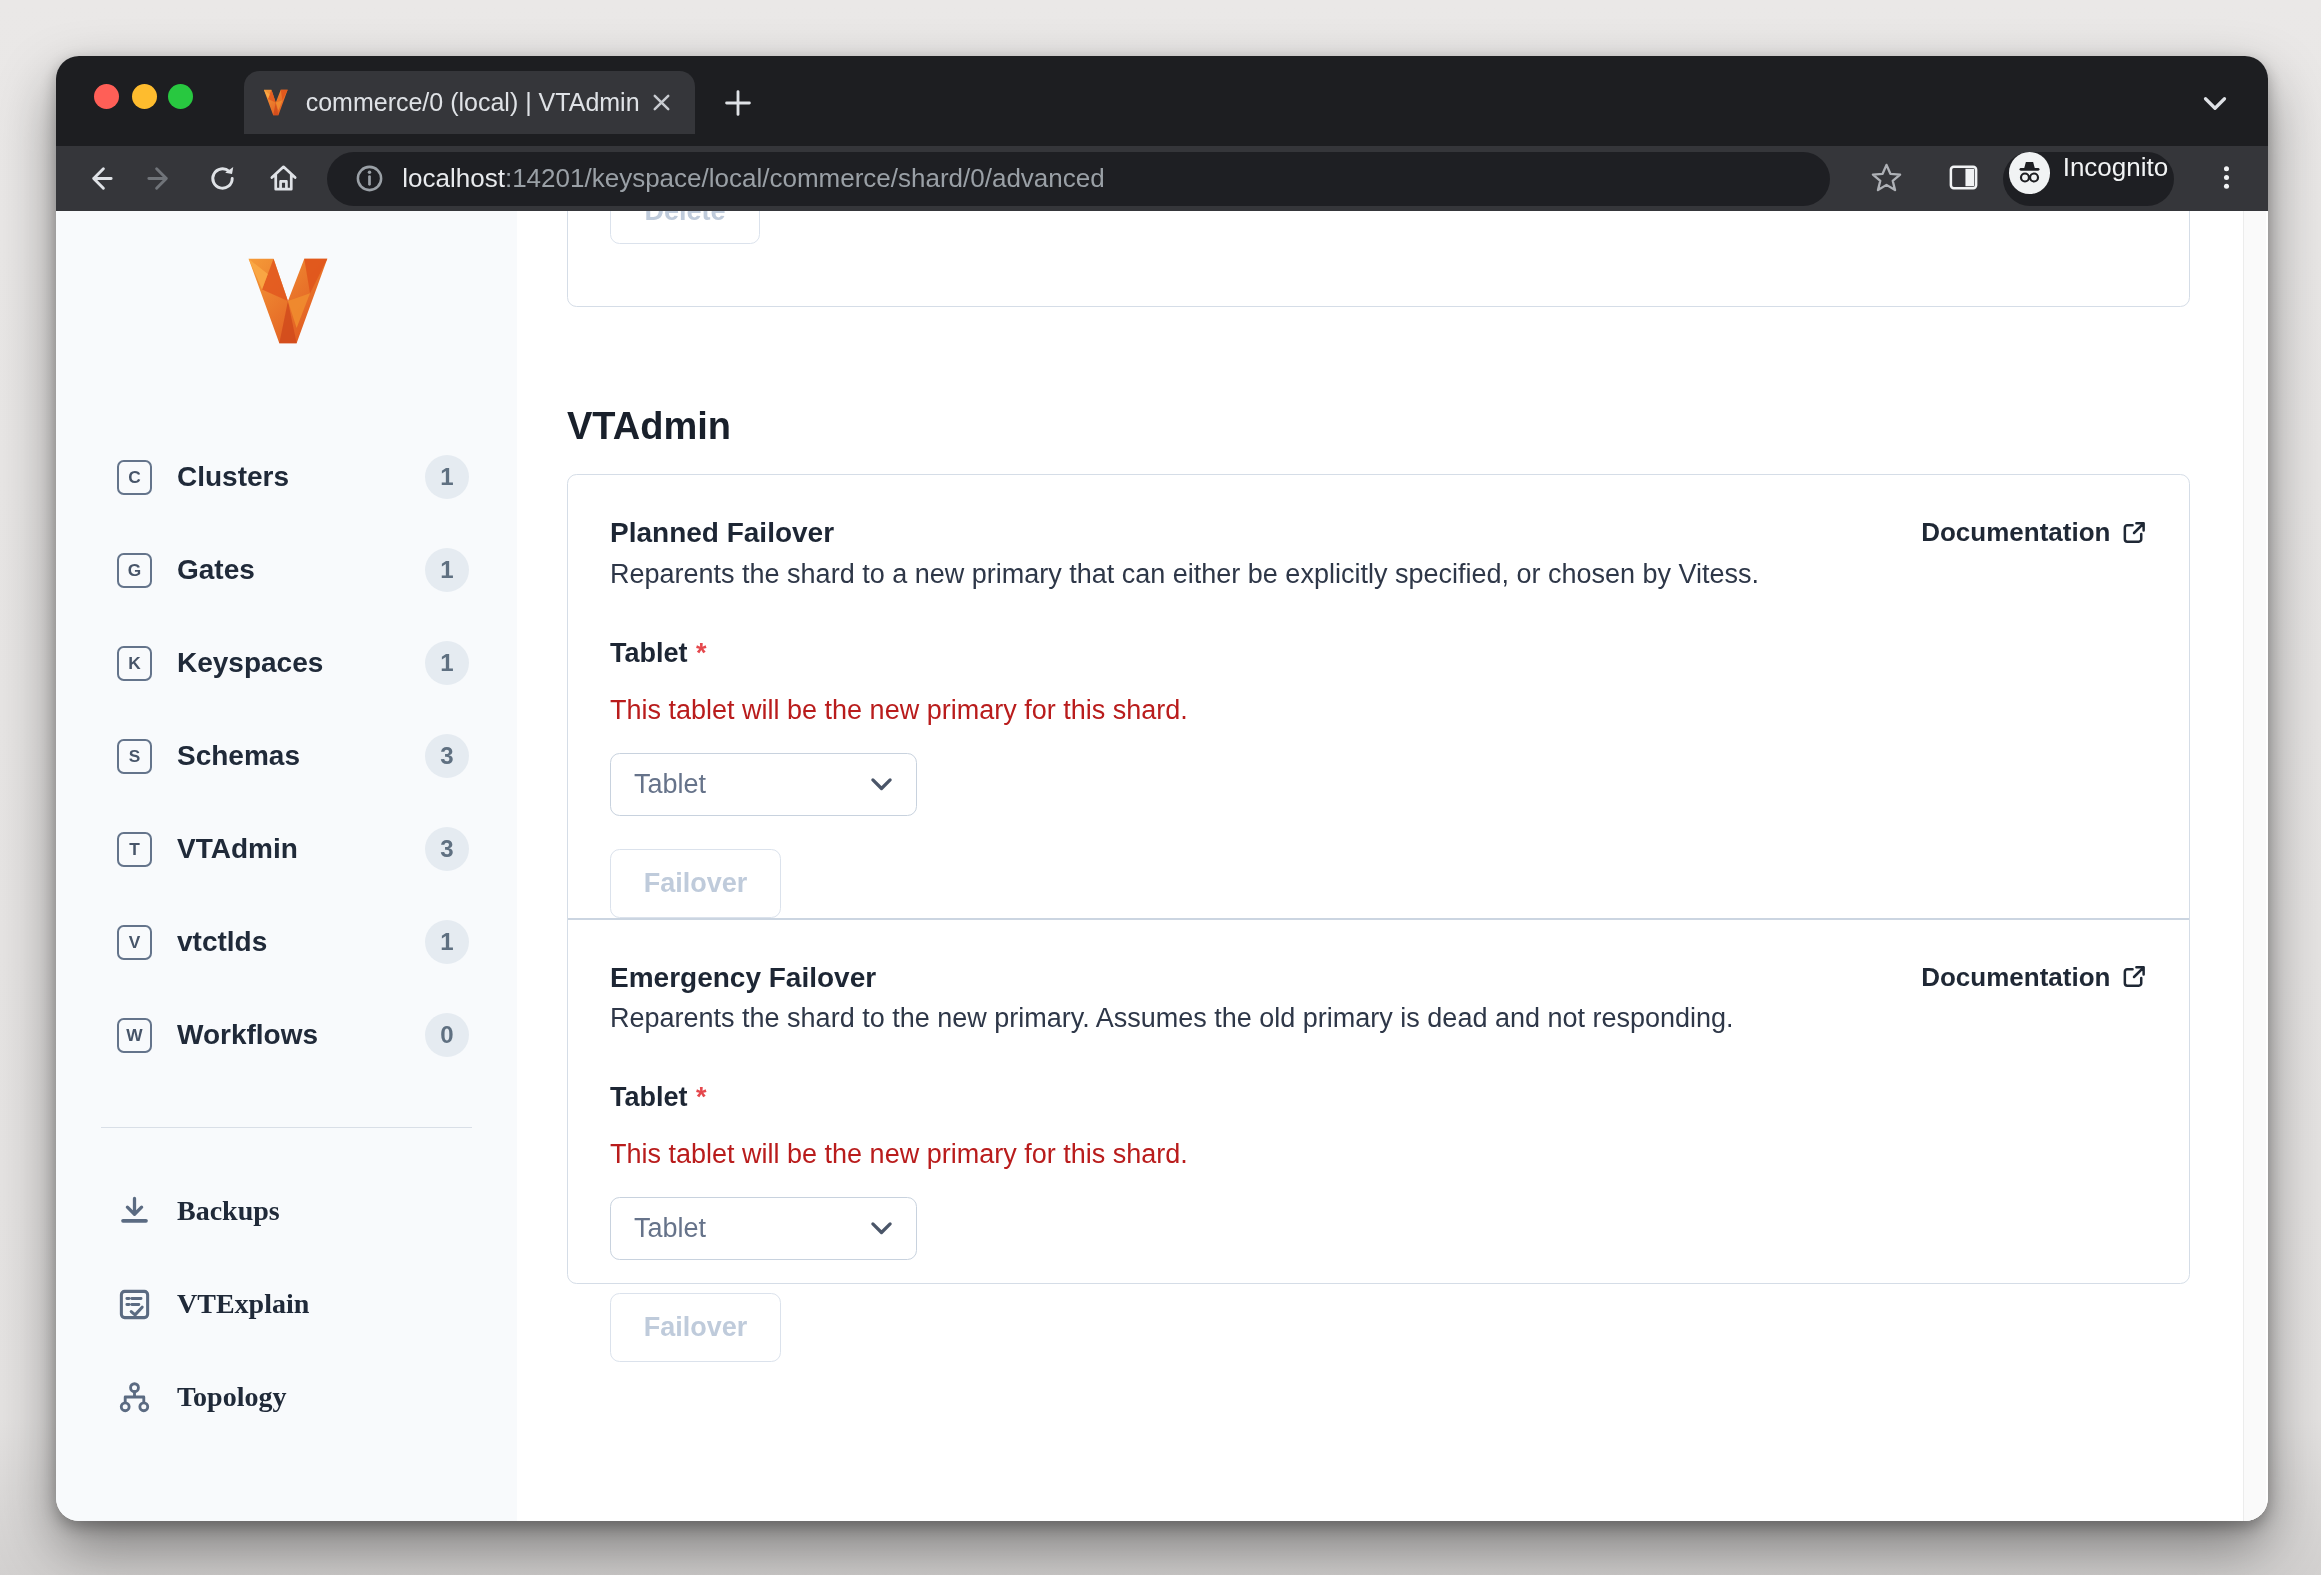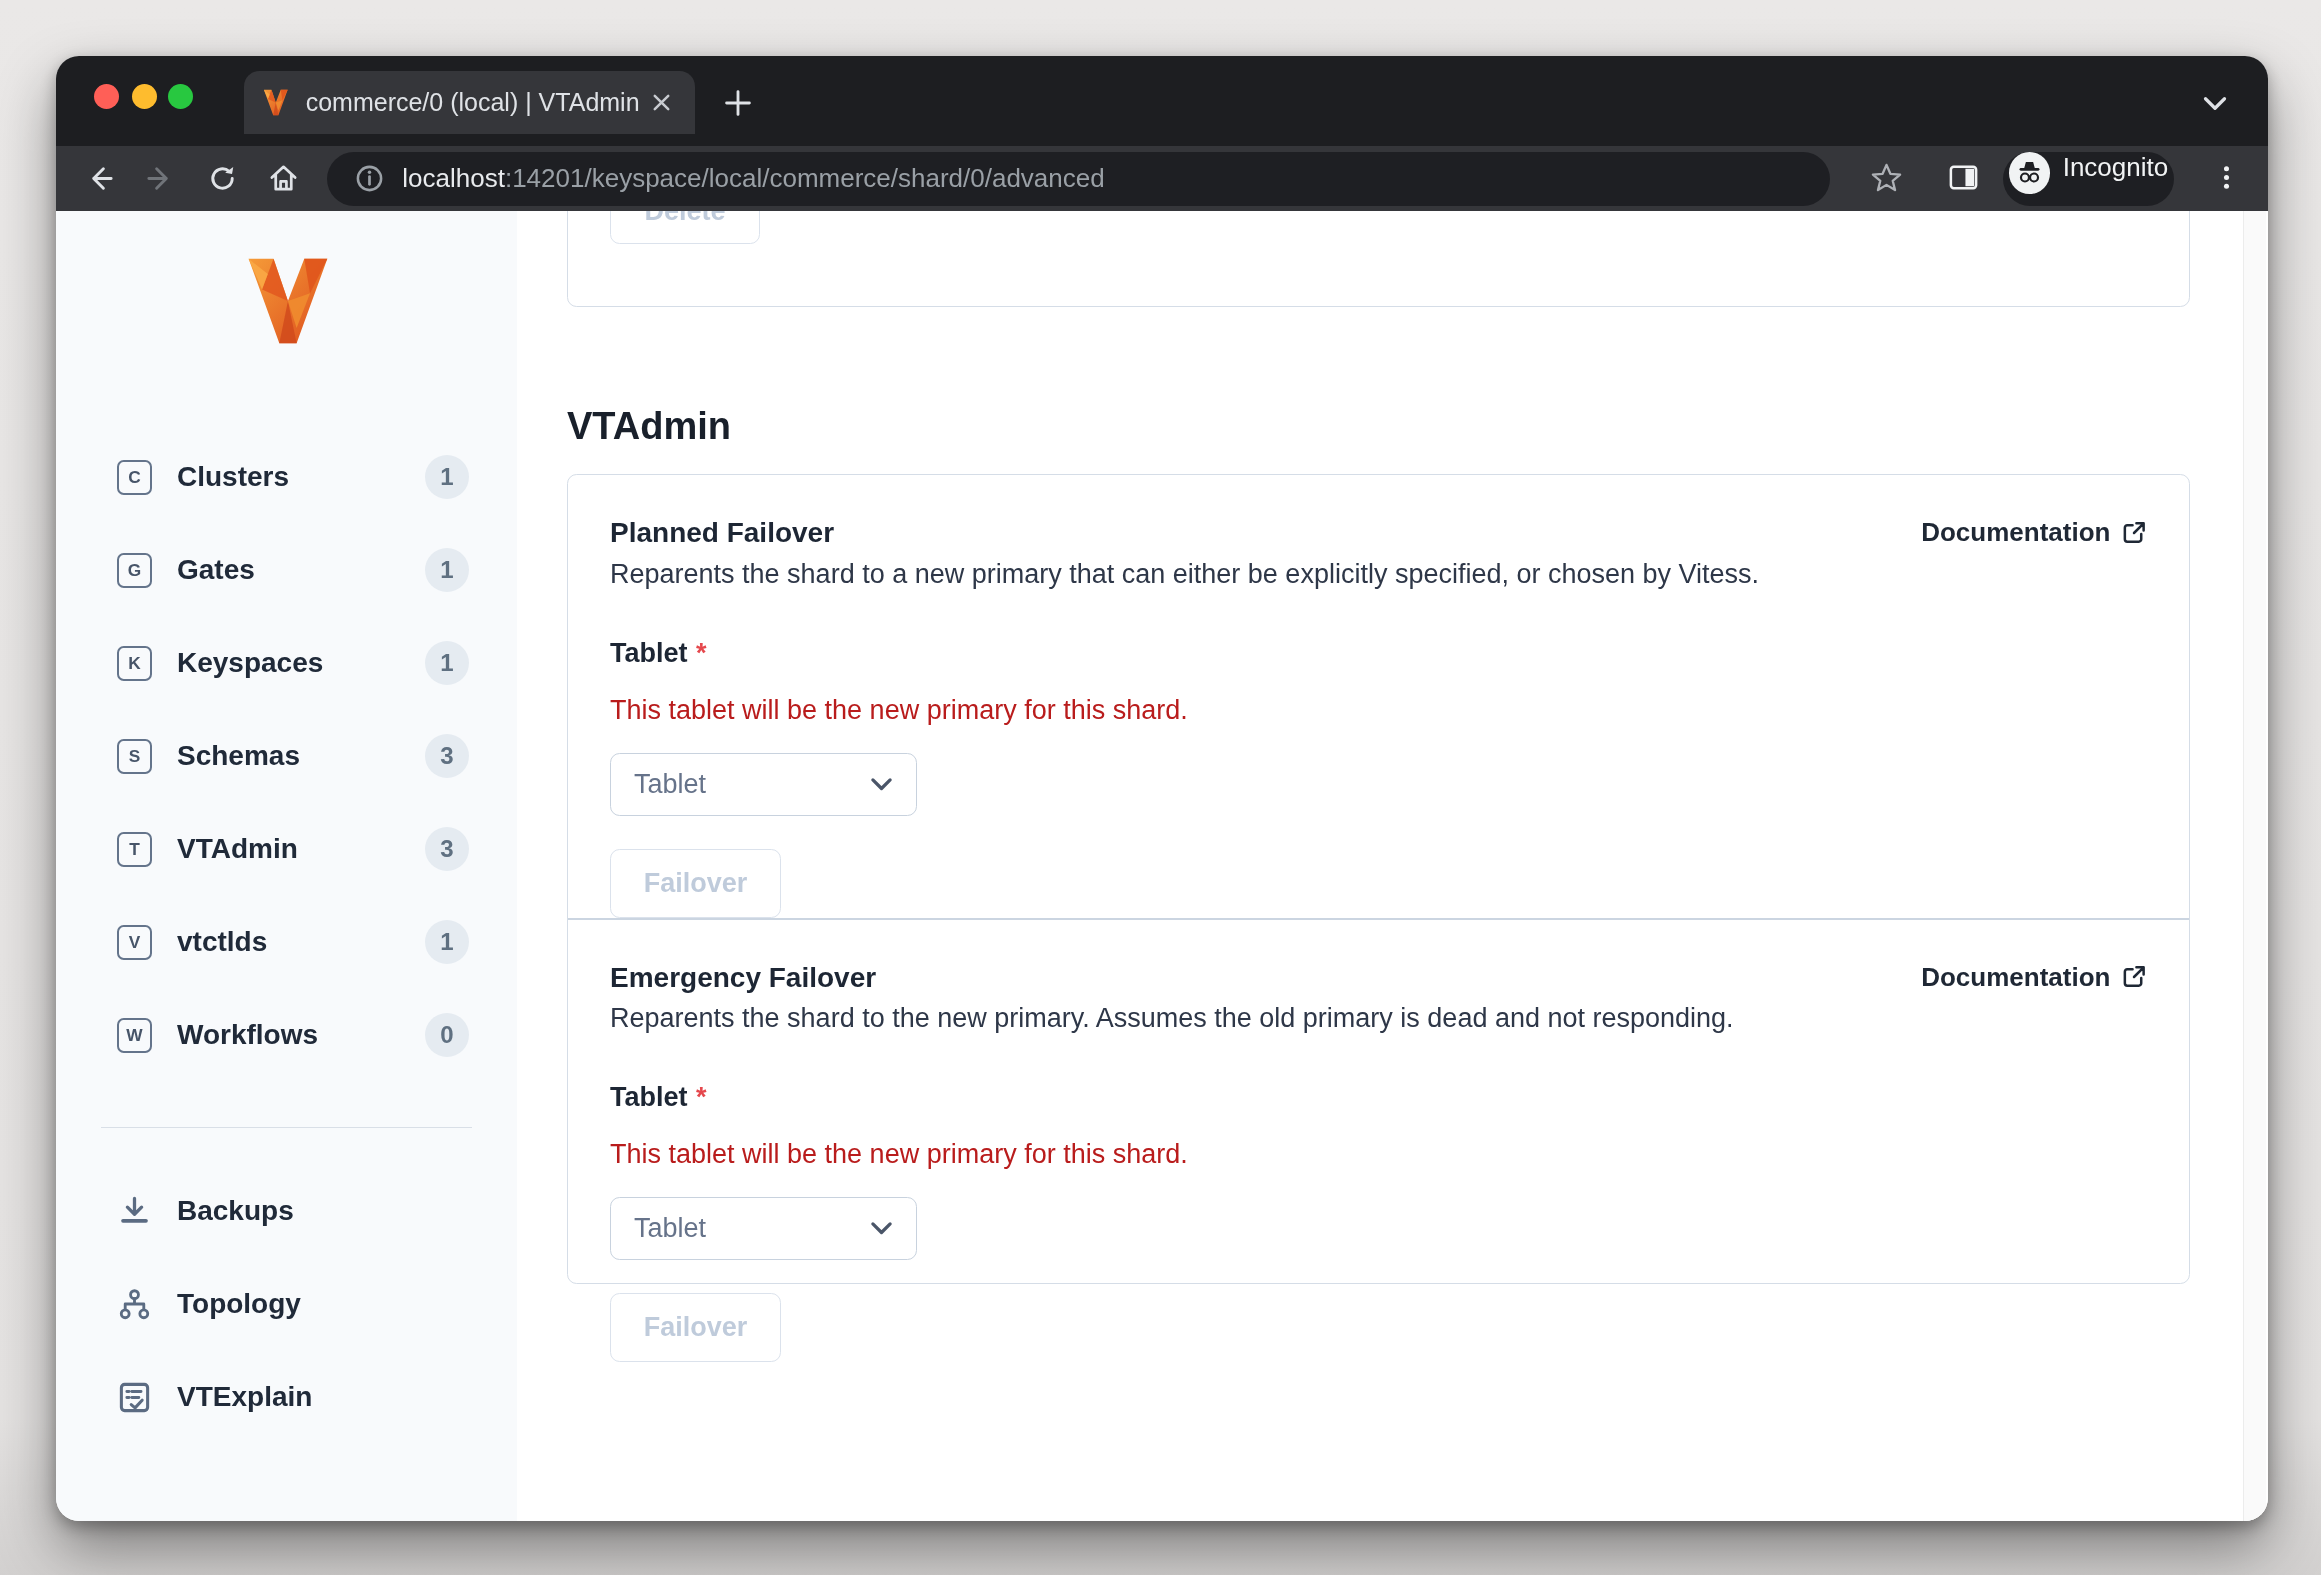--- a/index.html
+++ b/index.html
@@ -58,21 +58,21 @@
     display:flex; align-items:center; justify-content:center;
     font-size:17.3px; font-weight:700; color:#475569; margin-right:25px;
   }
   .slabel { flex:1; font-size:28px; font-weight:700; color:#202a39; }
   .sbadge {
     width:44px; height:44px; border-radius:50%; background:#e5ebf1; flex:none;
     display:flex; align-items:center; justify-content:center;
     font-size:24px; font-weight:700; color:#5f7081;
   }
   .sep { margin:69px 45px 0; border-top:1.9px solid #d9dfe7; }
-  .tools { margin-top:60px; }
+  .tools { margin-top:60px;font-family:Liberation Serif, serif; }
   .tool-ic { width:35px; height:35px; margin-right:25px; flex:none; color:#5b6b82; }
   
   .main { position:relative; flex:1; background:#fff; overflow:hidden; }
   .scrolltrack { position:absolute; right:1.9px; top:0; bottom:0; width:23px;
     background:#fafafa; border-left:1px solid #ececec; }
   .card-top {
     position:absolute; left:50px; right:78px; top:-192px; height:288px;
     border:1.9px solid #d5dde7; border-radius:9.6px; background:#fff;
   }
   .btn {
@@ -256,34 +256,34 @@
       <div class="tools">
         <div class="srow">
           <svg class="tool-ic" viewBox="0 0 32 32">
             <path d="M16 4 V18 M9.5 12 L16 18.5 L22.5 12" stroke="currentColor" stroke-width="3" stroke-linecap="round" stroke-linejoin="round" fill="none"></path>
             <path d="M5.5 24.5 H26.5" stroke="currentColor" stroke-width="3.4" stroke-linecap="round" fill="none"></path>
           </svg>
           <span class="slabel">Backups</span>
         </div>
         <div class="srow">
           <svg class="tool-ic" viewBox="0 0 32 32">
+            <rect x="4" y="4" width="24" height="24" rx="3" stroke="currentColor" stroke-width="2.8" fill="none"></rect>
+            <path d="M9 10.5 H11 M13.5 10.5 H22 M9 16 H11 M13.5 16 H20" stroke="currentColor" stroke-width="2.6" stroke-linecap="round"></path>
+            <path d="M13 22.5 L16.5 25.5 L23 18.5" stroke="currentColor" stroke-width="2.8" stroke-linecap="round" stroke-linejoin="round" fill="none"></path>
+          </svg>
+          <span class="slabel">VTExplain</span>
+        </div>
+        <div class="srow">
+          <svg class="tool-ic" viewBox="0 0 32 32">
             <circle cx="16" cy="7" r="3.6" stroke="currentColor" stroke-width="2.6" fill="none"></circle>
             <path d="M16 10.6 V15.5 M7.5 20.5 V15.5 H24.5 V20.5" stroke="currentColor" stroke-width="2.6" stroke-linecap="round" stroke-linejoin="round" fill="none"></path>
             <circle cx="7.5" cy="24.5" r="3.6" stroke="currentColor" stroke-width="2.6" fill="none"></circle>
             <circle cx="24.5" cy="24.5" r="3.6" stroke="currentColor" stroke-width="2.6" fill="none"></circle>
           </svg>
           <span class="slabel">Topology</span>
-        </div>
-        <div class="srow">
-          <svg class="tool-ic" viewBox="0 0 32 32">
-            <rect x="4" y="4" width="24" height="24" rx="3" stroke="currentColor" stroke-width="2.8" fill="none"></rect>
-            <path d="M9 10.5 H11 M13.5 10.5 H22 M9 16 H11 M13.5 16 H20" stroke="currentColor" stroke-width="2.6" stroke-linecap="round"></path>
-            <path d="M13 22.5 L16.5 25.5 L23 18.5" stroke="currentColor" stroke-width="2.8" stroke-linecap="round" stroke-linejoin="round" fill="none"></path>
-          </svg>
-          <span class="slabel">VTExplain</span>
         </div>
       </div>
     </div>
 
     <div class="main">
       <div class="scrolltrack"></div>
 
       <div class="card-top">
         <button class="btn delete-btn">Delete</button>
       </div>

